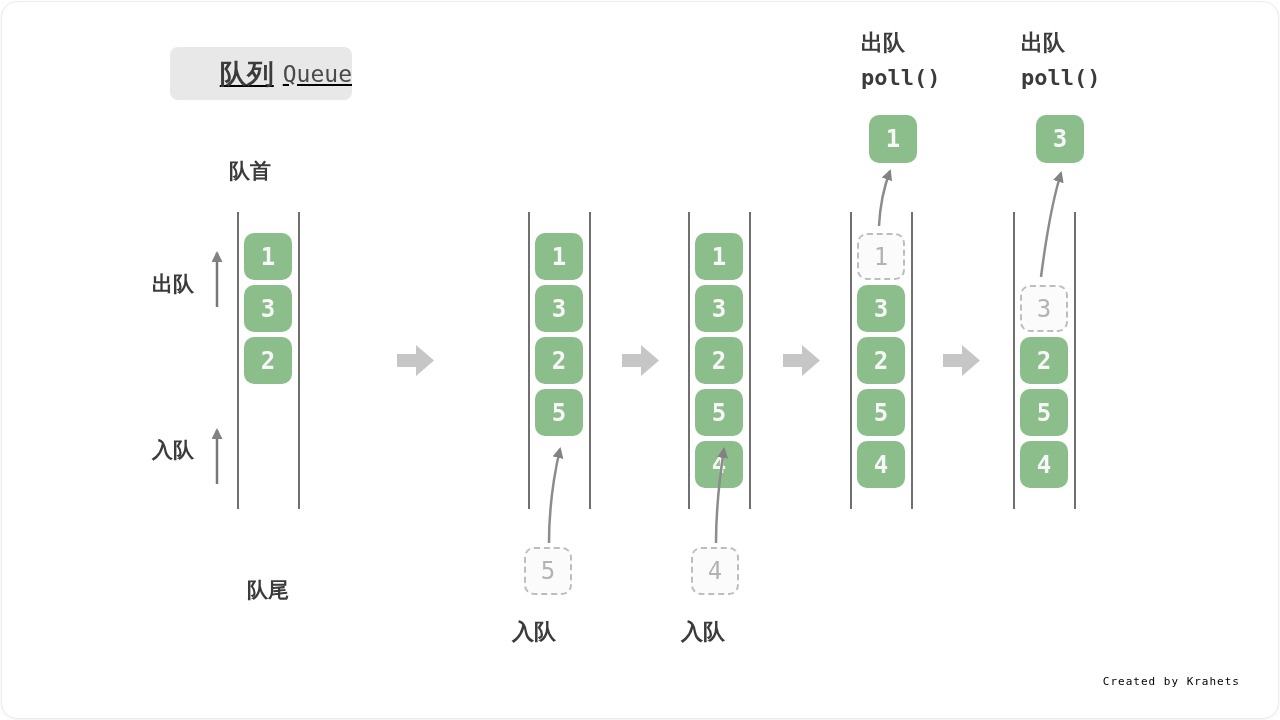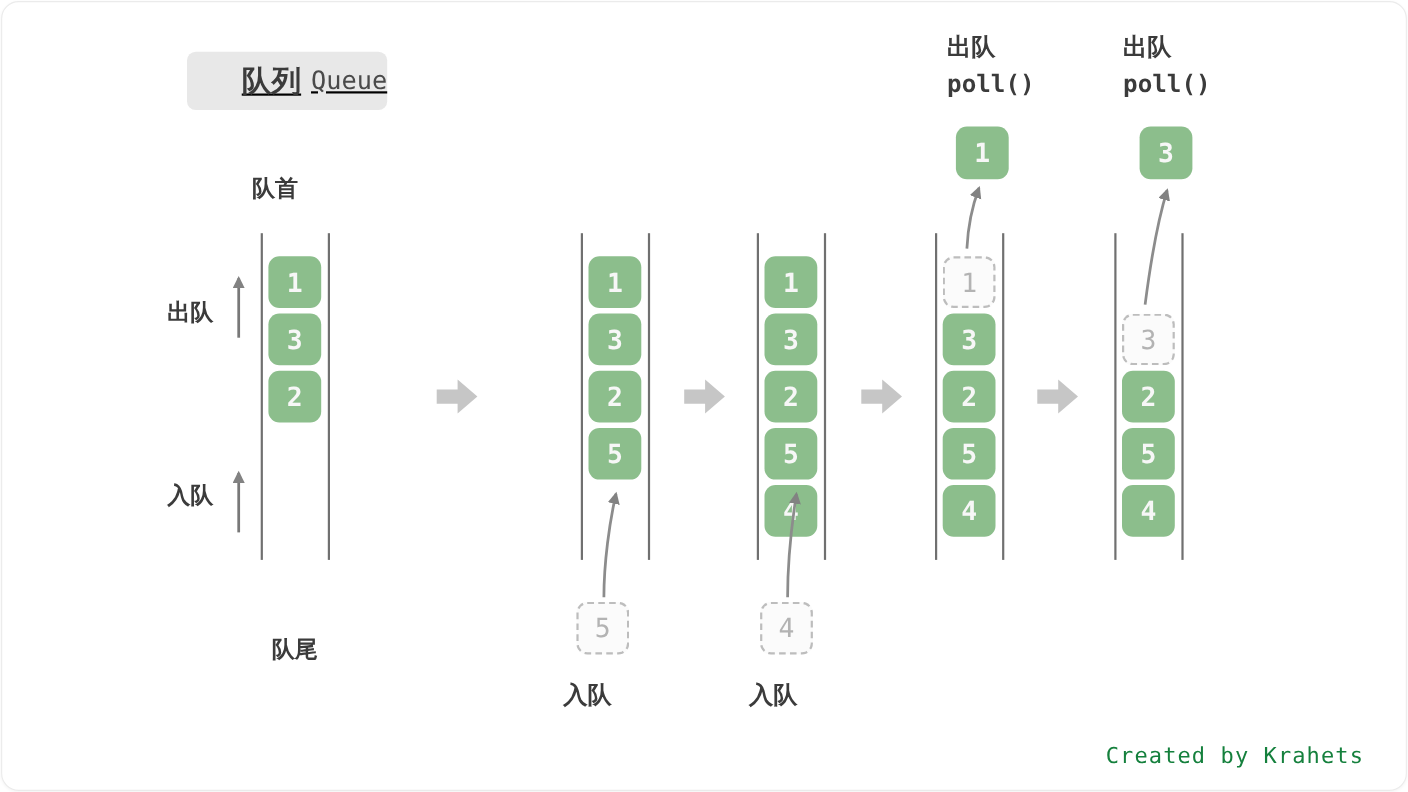--- a/index.html
+++ b/index.html
@@ -38,22 +38,22 @@
     display:flex;align-items:center;justify-content:center;
     font-family:"DejaVu Sans Mono",monospace;font-size:24px;
   }
   .floatcell.solid{background:#8cbe8c;color:#f7f7f7;font-weight:bold;}
   .floatcell.dashed{background:#fbfbfb;border:2px dashed #bdbdbd;color:#b3b3b3;}
   .op-note{line-height:35px;}
   .op-note .zh{font-size:22px;font-weight:bold;color:#3b3b3b;display:block;}
   .op-note .code{font-family:"DejaVu Sans Mono",monospace;font-size:22px;font-weight:bold;color:#3b3b3b;display:block;}
   .code .arg{color:#6aae6a;}
   .watermark{
-    right:40px;top:675px;font-family:"DejaVu Sans Mono",monospace;font-size:20px;
-    letter-spacing:1px;color:#15803d;
+    right:40px;top:675px;font-family:"DejaVu Sans Mono",monospace;font-size:11px;
+    letter-spacing:1px;color:#000000;
   }
   svg.overlay{position:absolute;left:0;top:0;pointer-events:none;}
 </style>
 </head>
 <body>
 
 <div class="canvas">
   <div class="card"></div>
 
   <div class="abs title-box">

